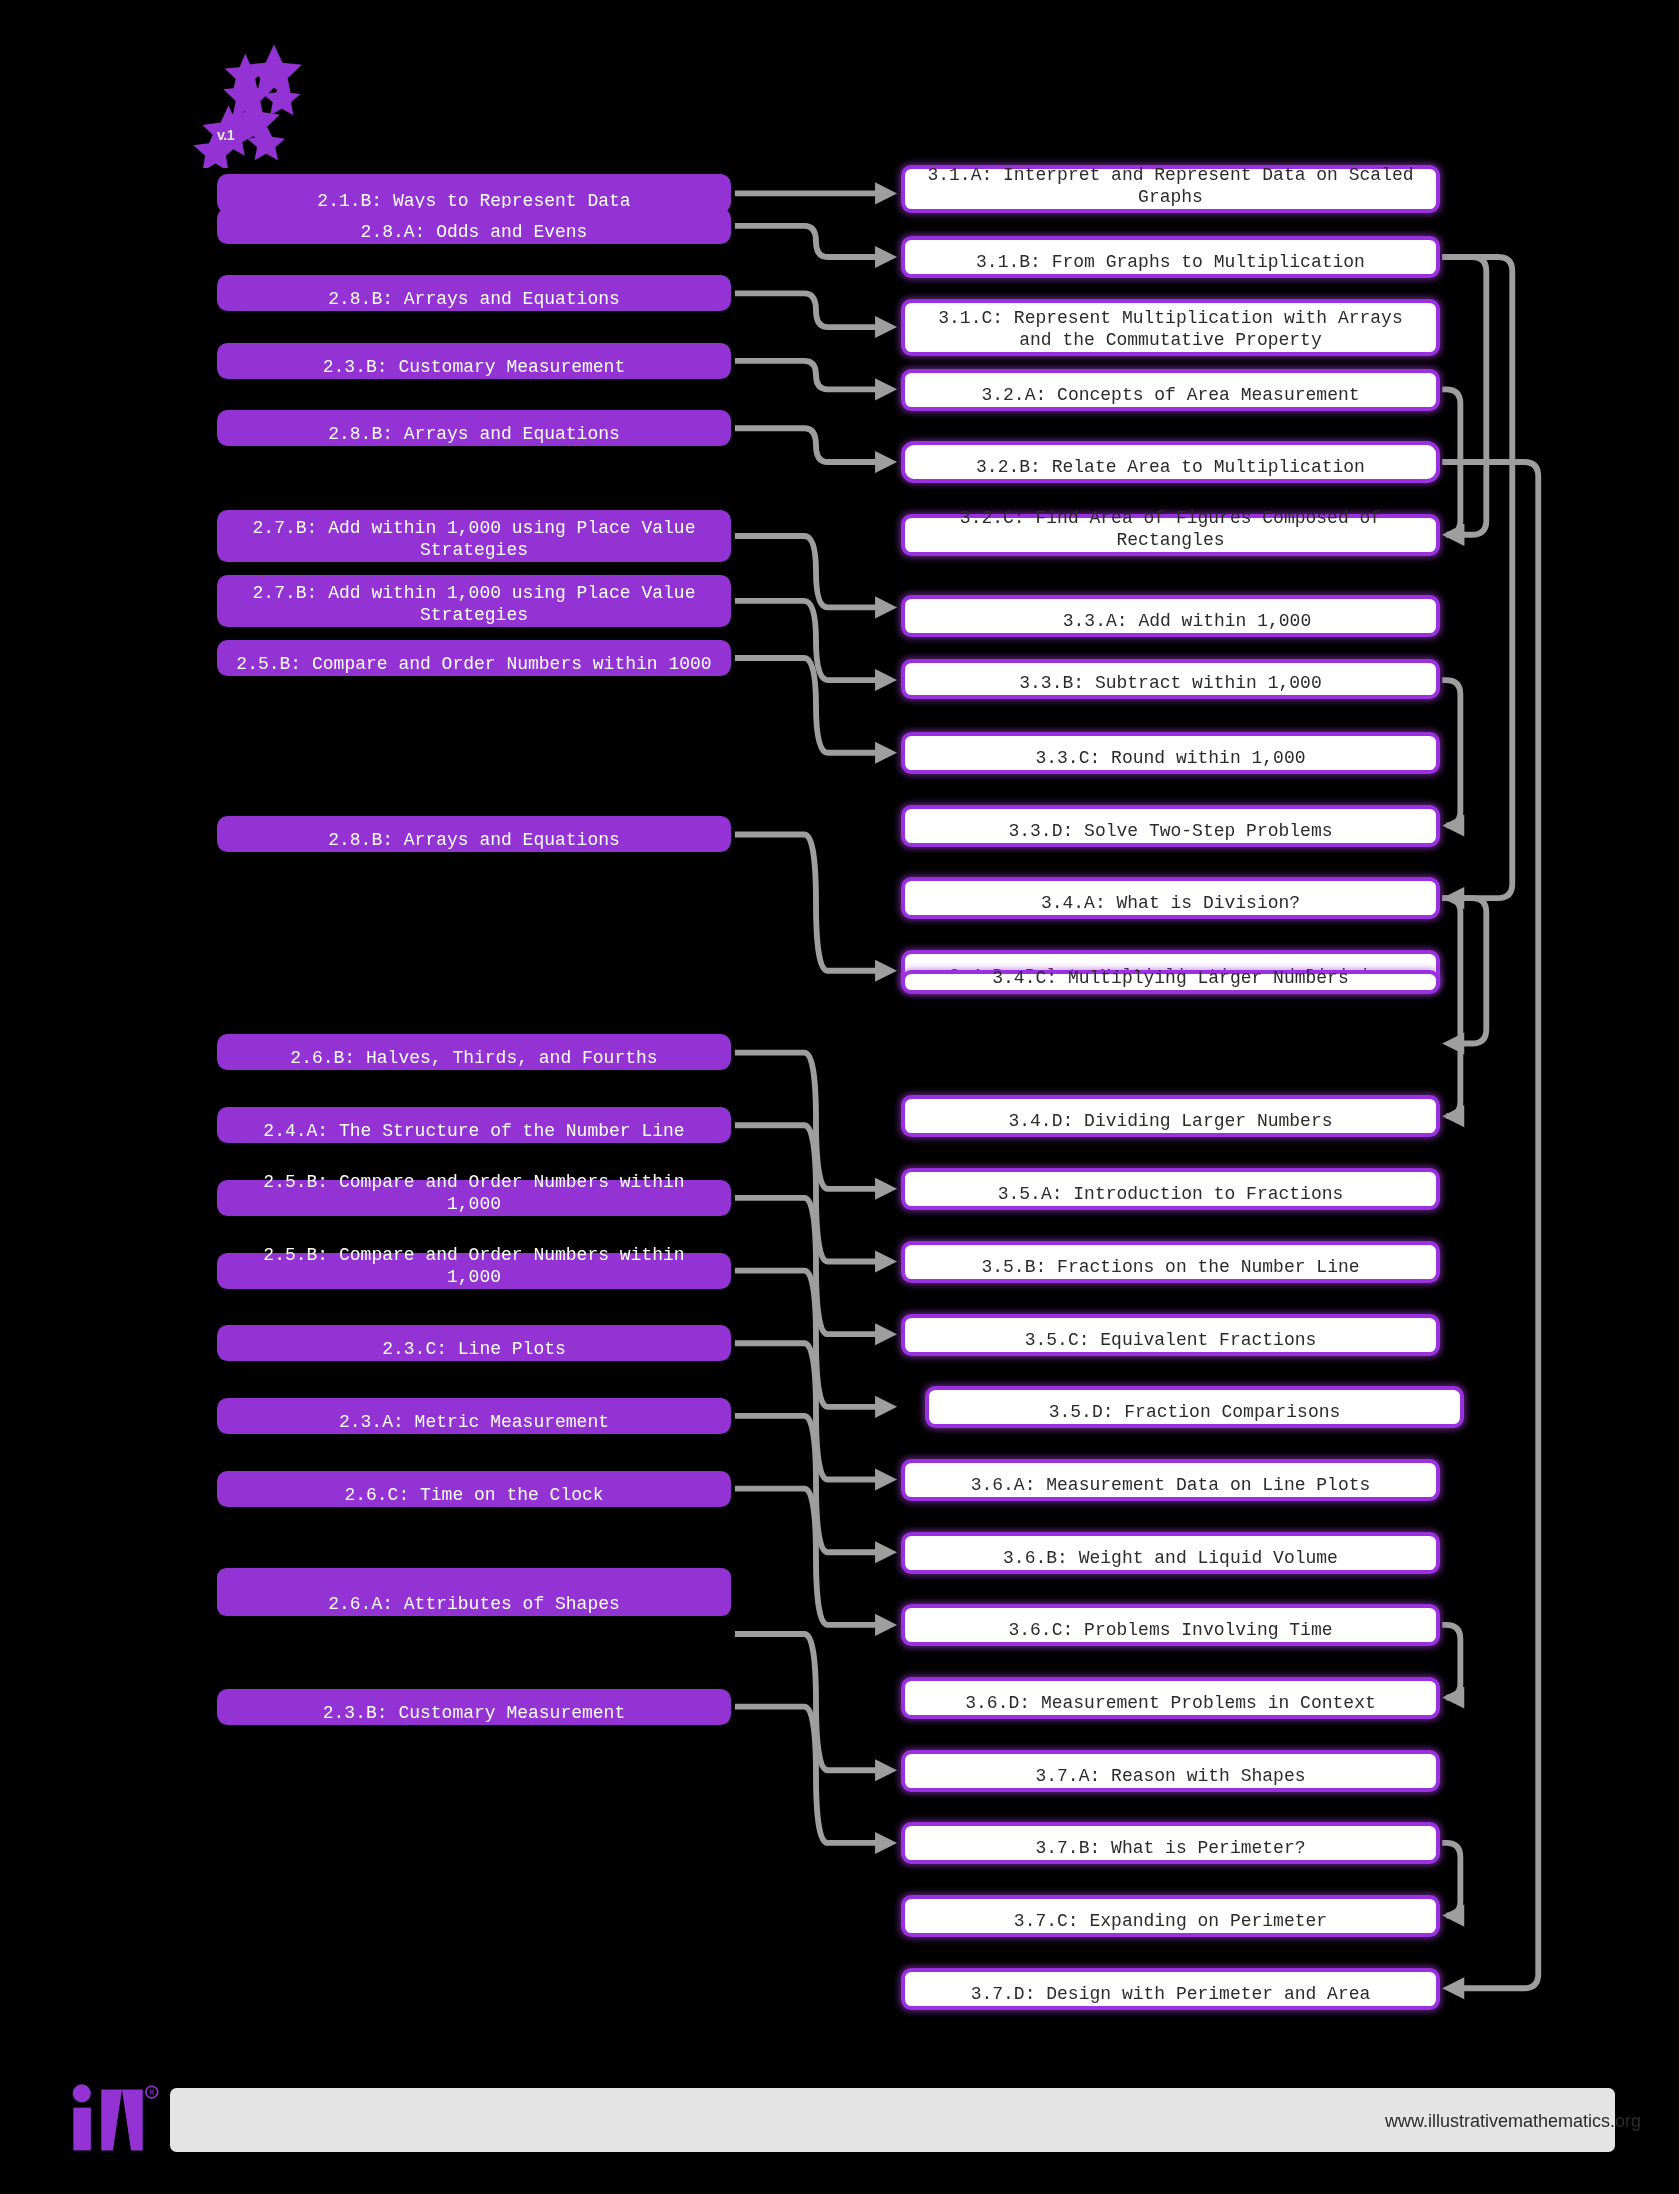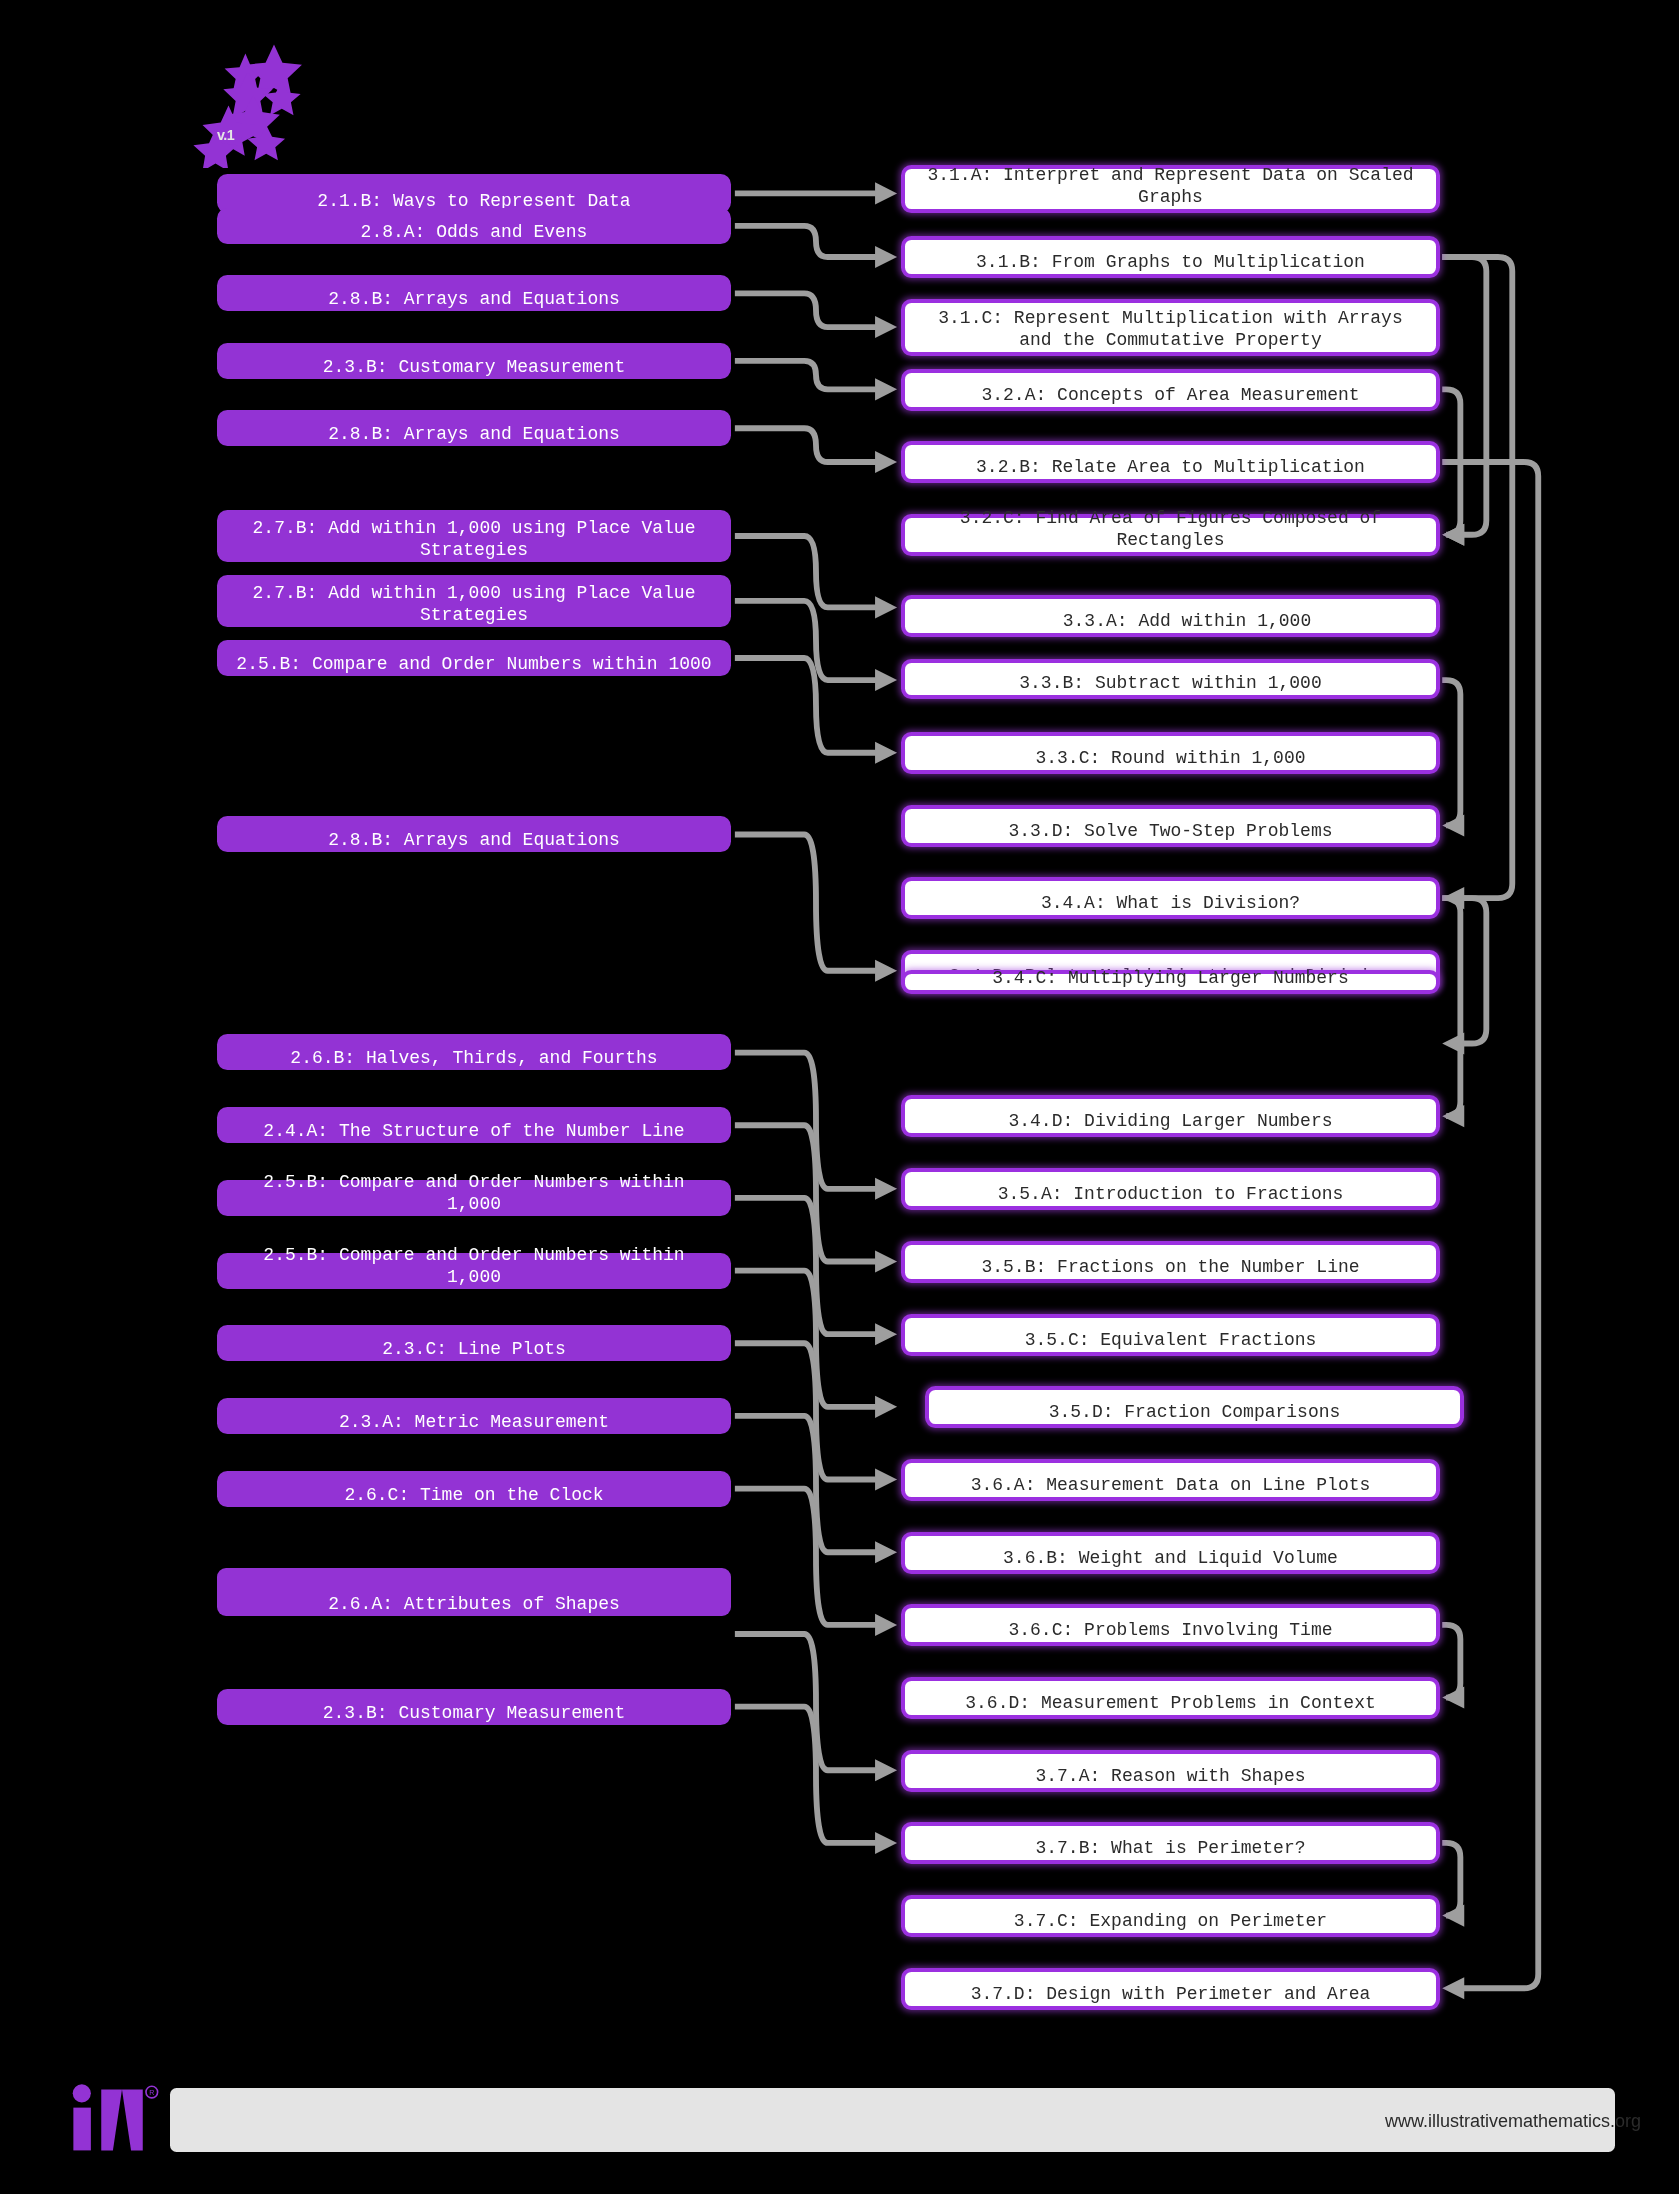--- a/index.html
+++ b/index.html
@@ -194,21 +194,21 @@
       </div>
       <div class="box sect" style="top: 236px; height: 42px;">
         <span>3.1.B: From Graphs to Multiplication</span>
       </div>
       <div class="box sect" style="top: 299px; height: 57px;">
         <span>3.1.C: Represent Multiplication with Arrays and the Commutative Property</span>
       </div>
       <div class="box sect" style="top: 369px; height: 42px;">
         <span>3.2.A: Concepts of Area Measurement</span>
       </div>
-      <div class="box sect" style="top: 441px; height: 42px;">
+      <div class="box sect" style="top: 441px; height: 42px; border-radius: 13px;">
         <span>3.2.B: Relate Area to Multiplication</span>
       </div>
       <div class="box sect" style="top: 514px; height: 42px;">
         <span>3.2.C: Find Area of Figures Composed of Rectangles</span>
       </div>
       <div class="box sect" style="top: 595px; height: 42px; padding-left: 33px;">
         <span>3.3.A: Add within 1,000</span>
       </div>
       <div class="box sect" style="top: 659px; height: 40px;">
         <span>3.3.B: Subtract within 1,000</span>

